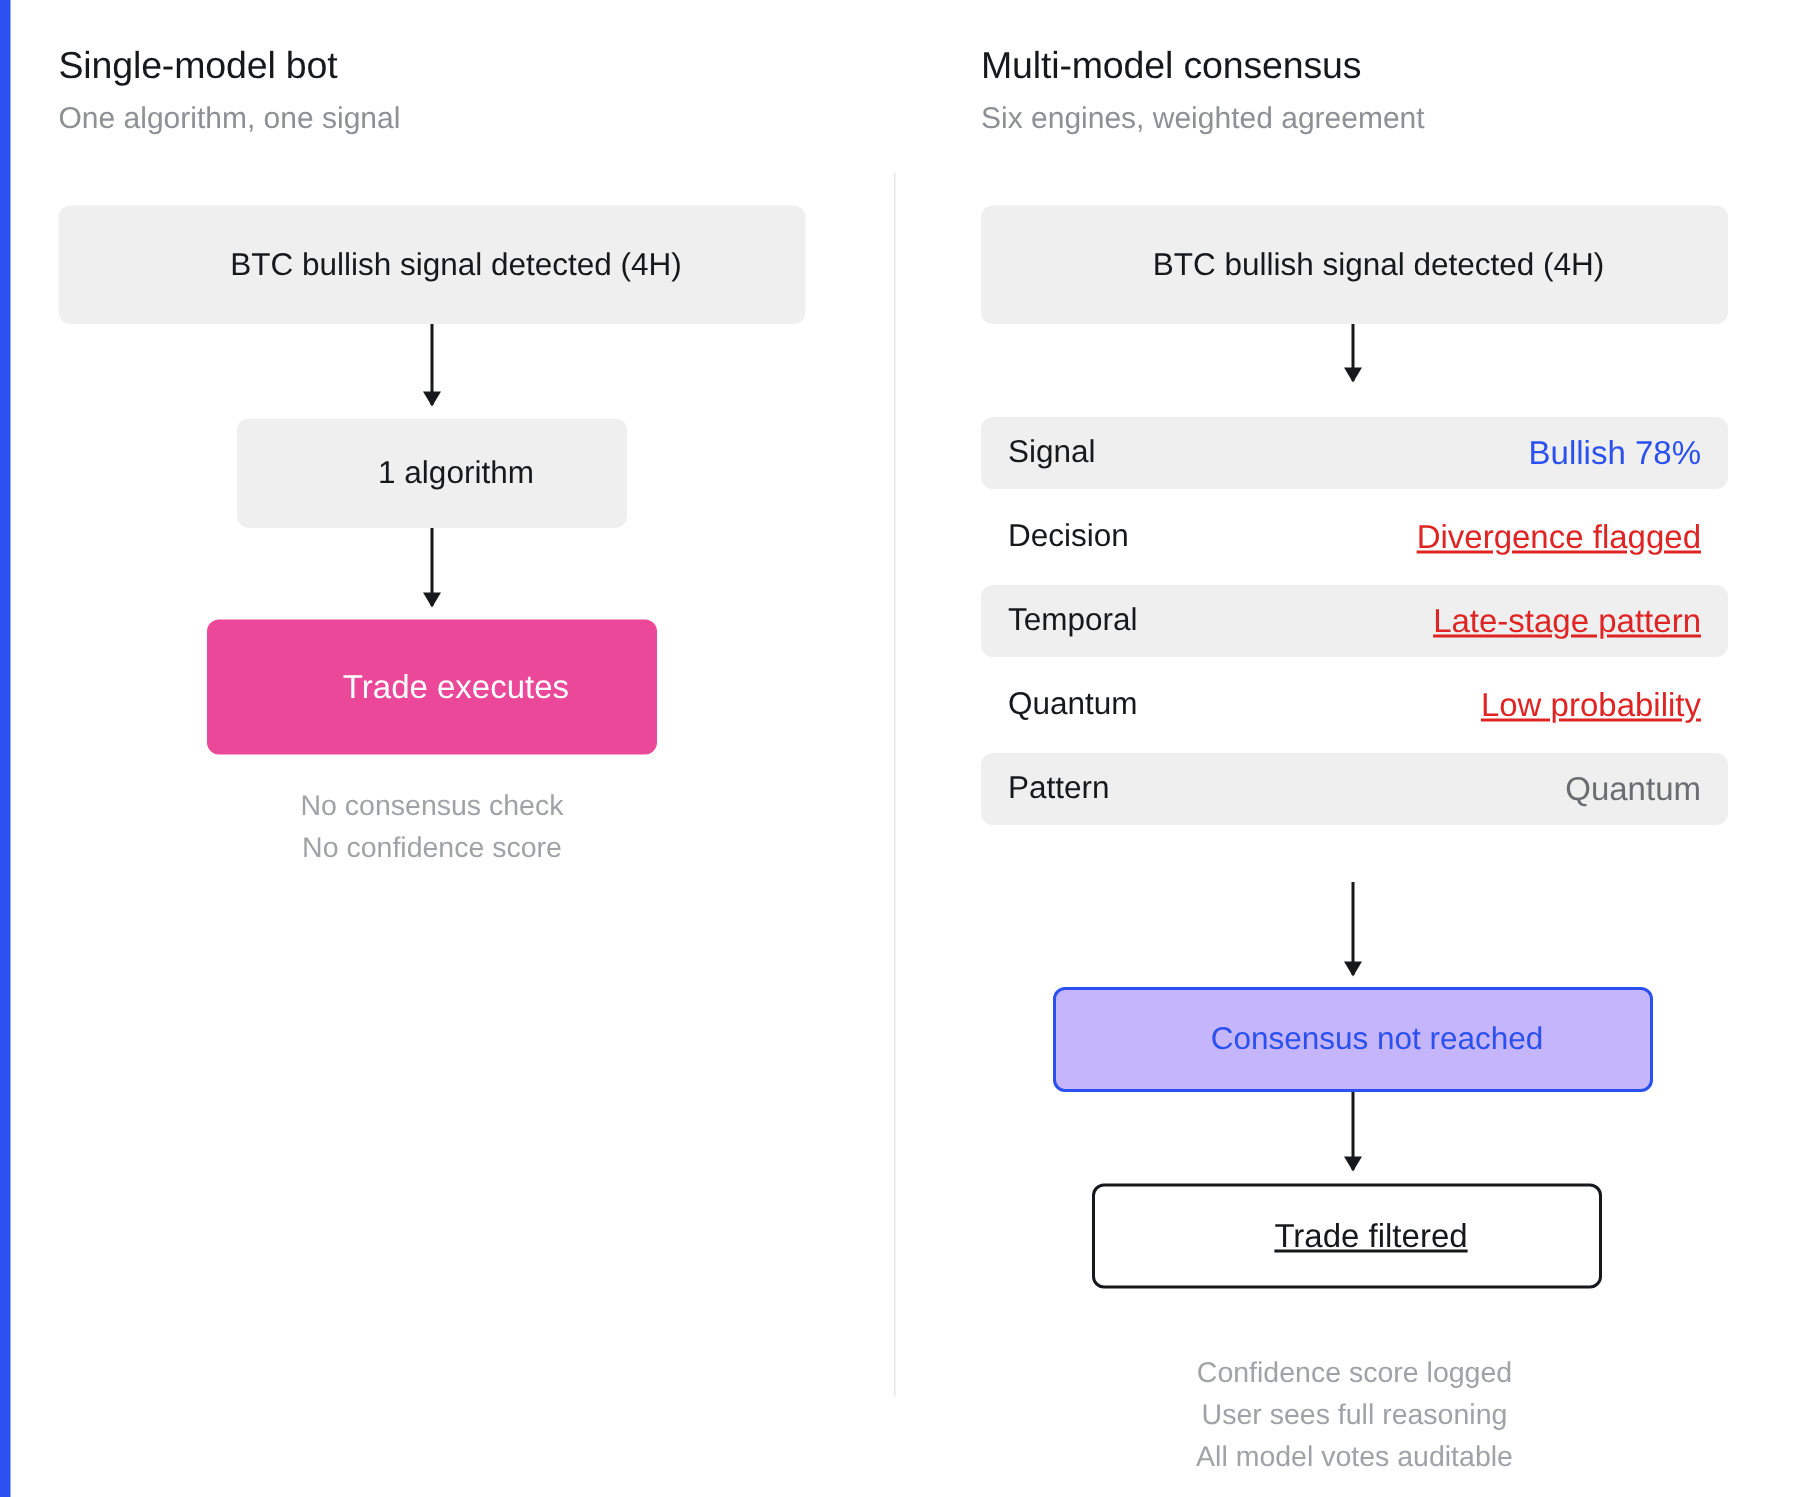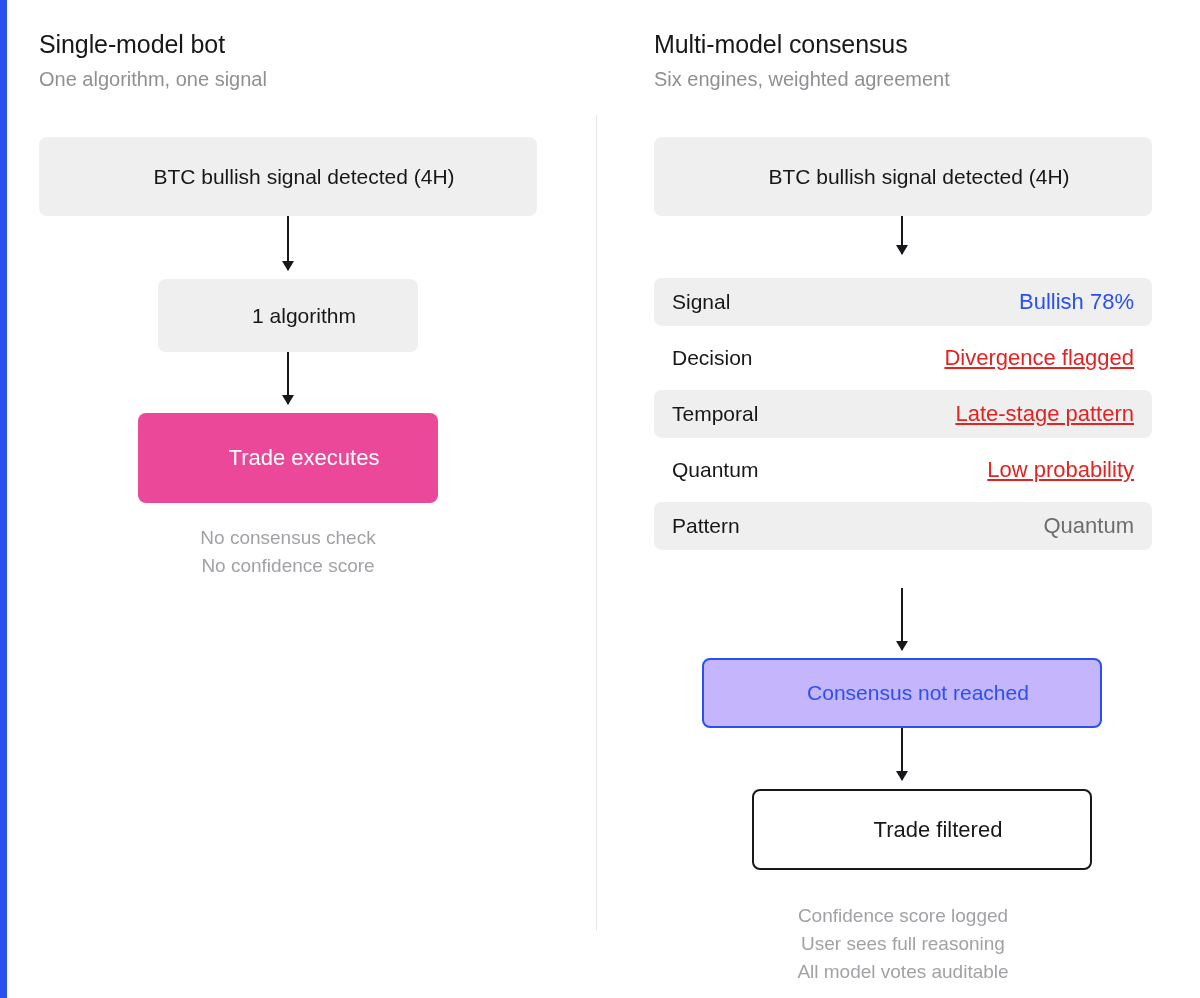--- a/index.html
+++ b/index.html
@@ -94,21 +94,21 @@
     position: absolute; left: 39px; top: 524px; width: 498px;
     text-align: center;
     font-size: 19px; line-height: 28px;
     color: #a0a2a6;
   }
 
   
   .r-signal-box     { position: absolute; left: 654px; top: 137px; width: 498px; height: 79px; }
   .r-rows           { position: absolute; left: 654px; top: 278px; width: 498px; }
   .r-consensus-box  { position: absolute; left: 702px; top: 658px; width: 400px; height: 70px; }
-  .r-filtered-box   { position: absolute; left: 752px; top: 789px; width: 340px; height: 81px; }
+  .r-filtered-box   { position: absolute; left: 728px; top: 789px; width: 340px; height: 70px; text-decoration: underline; }
   .r-note {
     position: absolute; left: 654px; top: 902px; width: 498px;
     text-align: center;
     font-size: 19px; line-height: 28px;
     color: #a0a2a6;
   }
 
   
   .row {
     display: flex;

